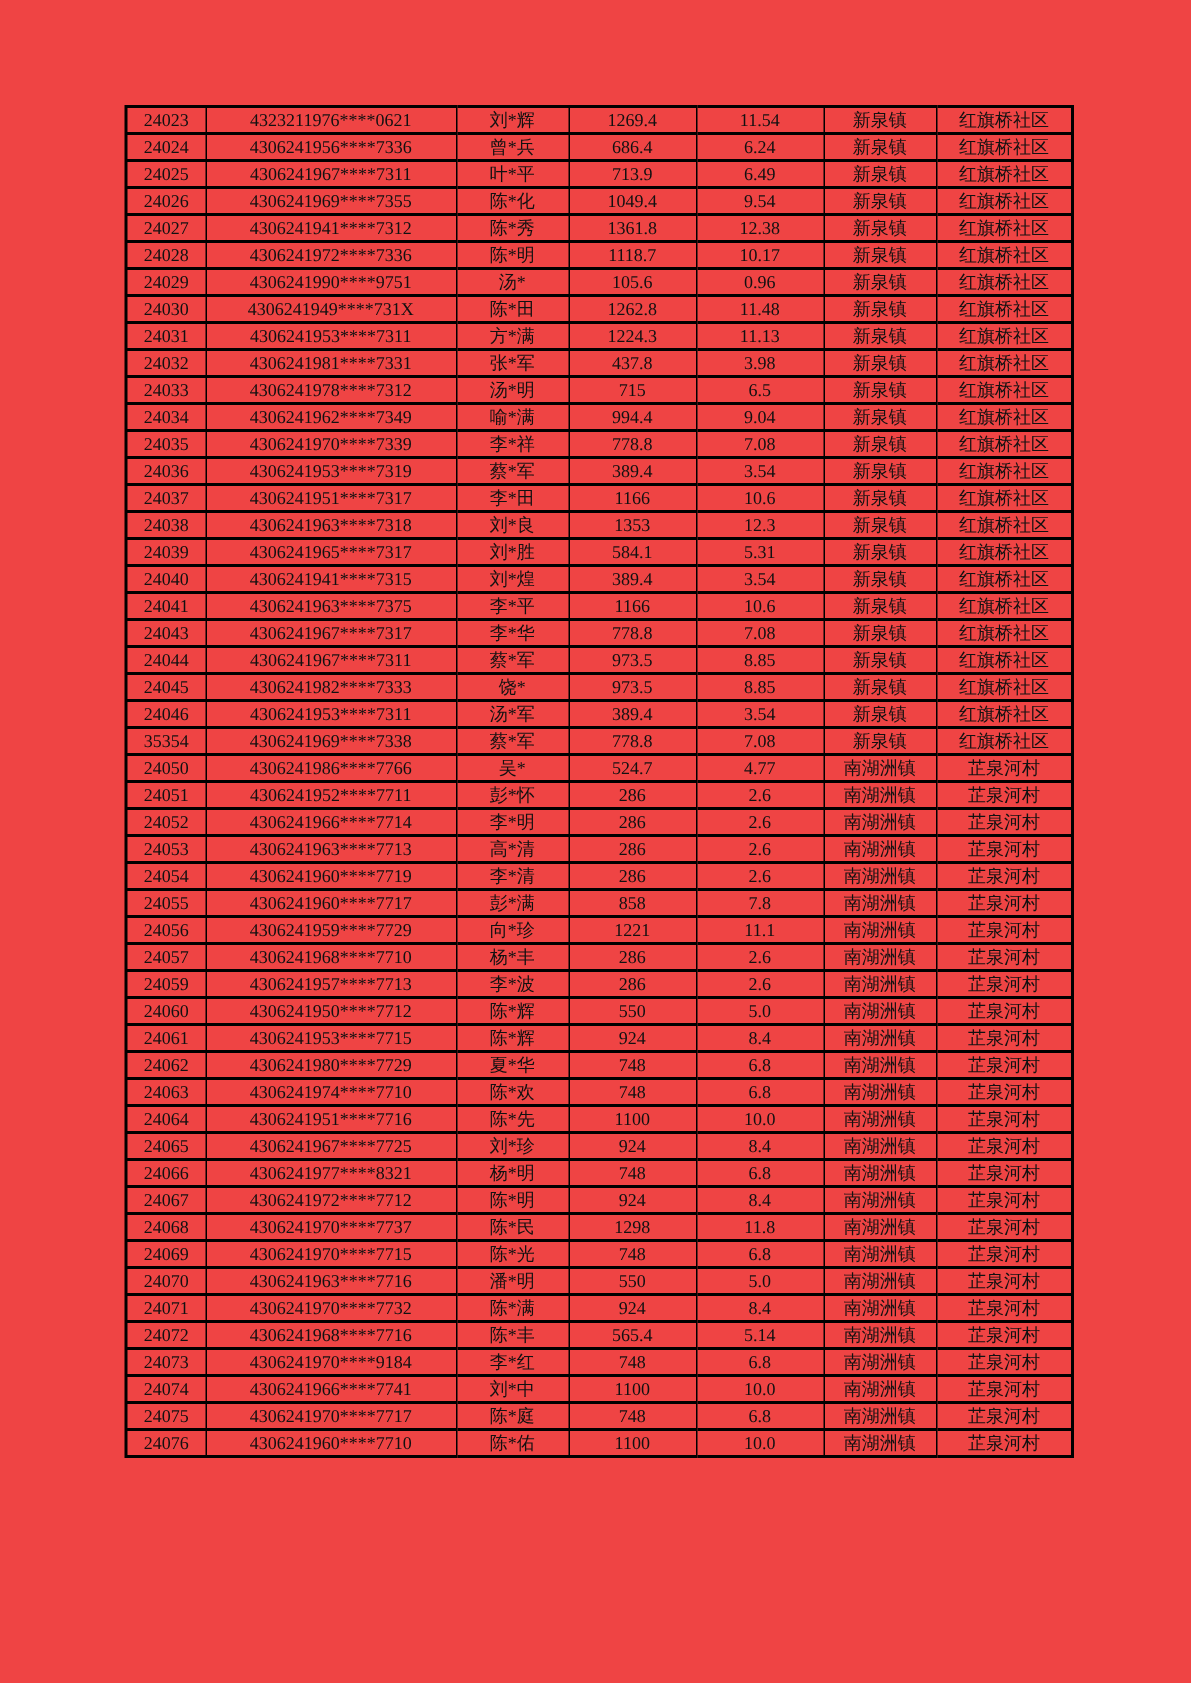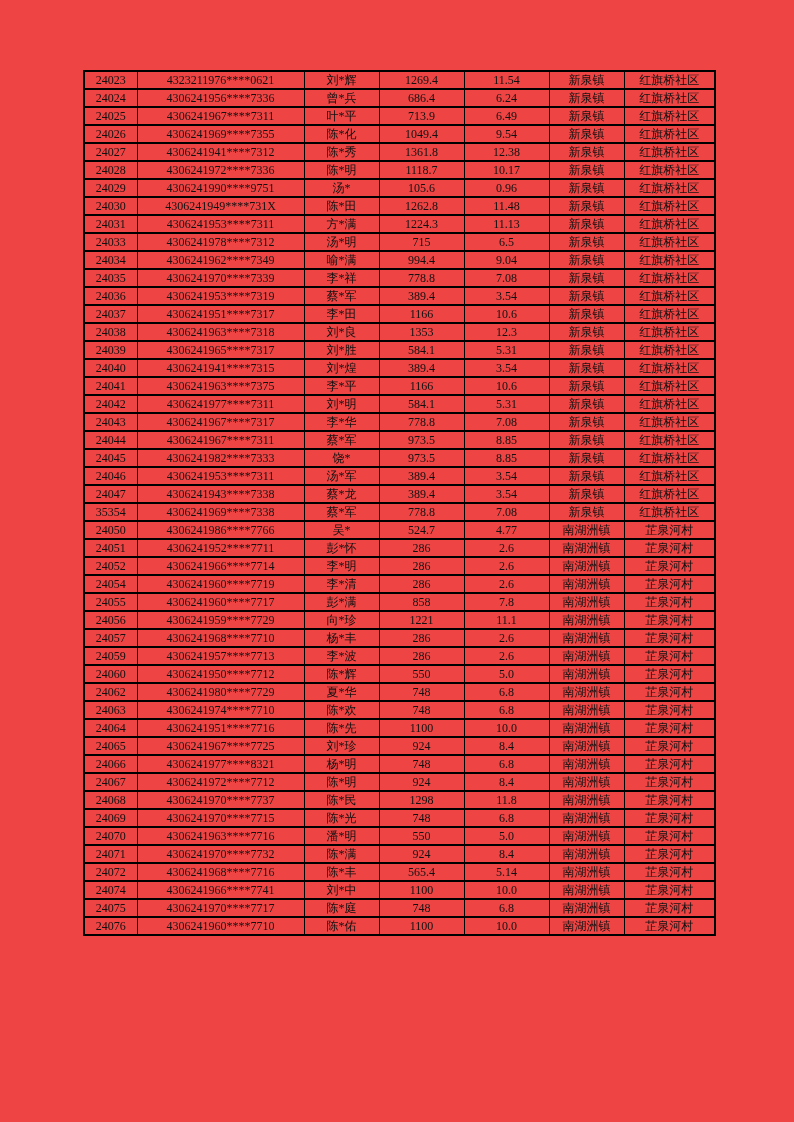--- a/index.html
+++ b/index.html
@@ -139,20 +139,29 @@
         <tr>
           <td>24031</td>
           <td>4306241953****7311</td>
           <td>方*满</td>
           <td>1224.3</td>
           <td>11.13</td>
           <td>新泉镇</td>
           <td>红旗桥社区</td>
         </tr>
         <tr>
+          <td>24032</td>
+          <td>4306241981****7331</td>
+          <td>张*军</td>
+          <td>437.8</td>
+          <td>3.98</td>
+          <td>新泉镇</td>
+          <td>红旗桥社区</td>
+        </tr>
+        <tr>
           <td>24033</td>
           <td>4306241978****7312</td>
           <td>汤*明</td>
           <td>715</td>
           <td>6.5</td>
           <td>新泉镇</td>
           <td>红旗桥社区</td>
         </tr>
         <tr>
           <td>24034</td>
@@ -220,29 +229,20 @@
         <tr>
           <td>24041</td>
           <td>4306241963****7375</td>
           <td>李*平</td>
           <td>1166</td>
           <td>10.6</td>
           <td>新泉镇</td>
           <td>红旗桥社区</td>
         </tr>
         <tr>
-          <td>24042</td>
-          <td>4306241977****7311</td>
-          <td>刘*明</td>
-          <td>584.1</td>
-          <td>5.31</td>
-          <td>新泉镇</td>
-          <td>红旗桥社区</td>
-        </tr>
-        <tr>
           <td>24043</td>
           <td>4306241967****7317</td>
           <td>李*华</td>
           <td>778.8</td>
           <td>7.08</td>
           <td>新泉镇</td>
           <td>红旗桥社区</td>
         </tr>
         <tr>
           <td>24044</td>
@@ -265,29 +265,20 @@
         <tr>
           <td>24046</td>
           <td>4306241953****7311</td>
           <td>汤*军</td>
           <td>389.4</td>
           <td>3.54</td>
           <td>新泉镇</td>
           <td>红旗桥社区</td>
         </tr>
         <tr>
-          <td>24047</td>
-          <td>4306241943****7338</td>
-          <td>蔡*龙</td>
-          <td>389.4</td>
-          <td>3.54</td>
-          <td>新泉镇</td>
-          <td>红旗桥社区</td>
-        </tr>
-        <tr>
           <td>35354</td>
           <td>4306241969****7338</td>
           <td>蔡*军</td>
           <td>778.8</td>
           <td>7.08</td>
           <td>新泉镇</td>
           <td>红旗桥社区</td>
         </tr>
         <tr>
           <td>24050</td>
@@ -310,20 +301,29 @@
         <tr>
           <td>24052</td>
           <td>4306241966****7714</td>
           <td>李*明</td>
           <td>286</td>
           <td>2.6</td>
           <td>南湖洲镇</td>
           <td>芷泉河村</td>
         </tr>
         <tr>
+          <td>24053</td>
+          <td>4306241963****7713</td>
+          <td>高*清</td>
+          <td>286</td>
+          <td>2.6</td>
+          <td>南湖洲镇</td>
+          <td>芷泉河村</td>
+        </tr>
+        <tr>
           <td>24054</td>
           <td>4306241960****7719</td>
           <td>李*清</td>
           <td>286</td>
           <td>2.6</td>
           <td>南湖洲镇</td>
           <td>芷泉河村</td>
         </tr>
         <tr>
           <td>24055</td>
@@ -364,20 +364,29 @@
         <tr>
           <td>24060</td>
           <td>4306241950****7712</td>
           <td>陈*辉</td>
           <td>550</td>
           <td>5.0</td>
           <td>南湖洲镇</td>
           <td>芷泉河村</td>
         </tr>
         <tr>
+          <td>24061</td>
+          <td>4306241953****7715</td>
+          <td>陈*辉</td>
+          <td>924</td>
+          <td>8.4</td>
+          <td>南湖洲镇</td>
+          <td>芷泉河村</td>
+        </tr>
+        <tr>
           <td>24062</td>
           <td>4306241980****7729</td>
           <td>夏*华</td>
           <td>748</td>
           <td>6.8</td>
           <td>南湖洲镇</td>
           <td>芷泉河村</td>
         </tr>
         <tr>
           <td>24063</td>
@@ -463,20 +472,29 @@
         <tr>
           <td>24072</td>
           <td>4306241968****7716</td>
           <td>陈*丰</td>
           <td>565.4</td>
           <td>5.14</td>
           <td>南湖洲镇</td>
           <td>芷泉河村</td>
         </tr>
         <tr>
+          <td>24073</td>
+          <td>4306241970****9184</td>
+          <td>李*红</td>
+          <td>748</td>
+          <td>6.8</td>
+          <td>南湖洲镇</td>
+          <td>芷泉河村</td>
+        </tr>
+        <tr>
           <td>24074</td>
           <td>4306241966****7741</td>
           <td>刘*中</td>
           <td>1100</td>
           <td>10.0</td>
           <td>南湖洲镇</td>
           <td>芷泉河村</td>
         </tr>
         <tr>
           <td>24075</td>

